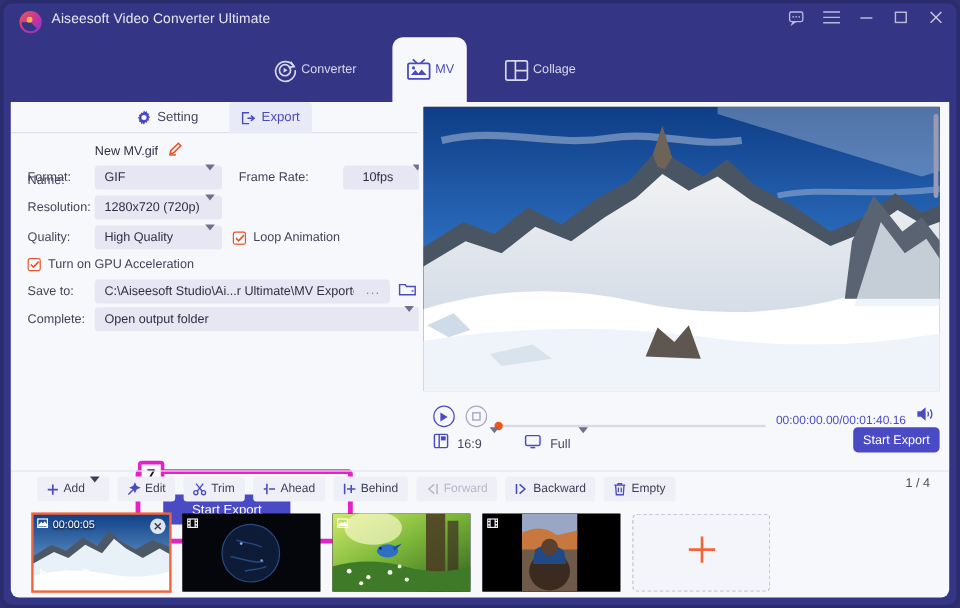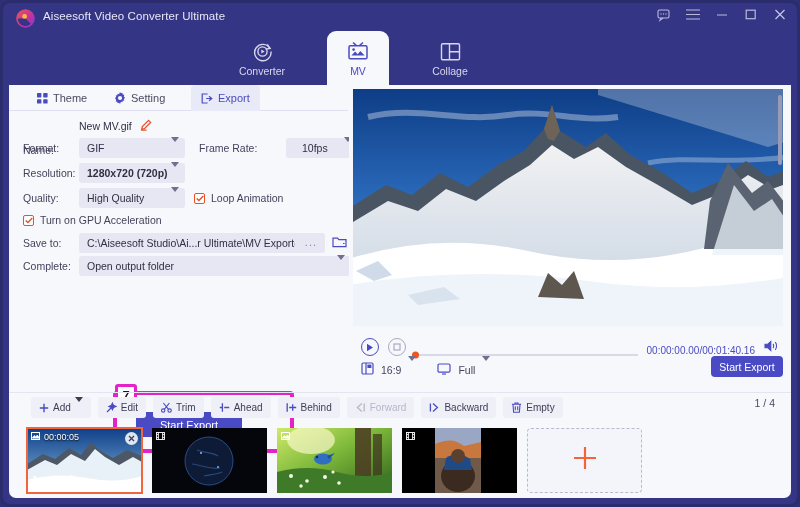--- a/index.html
+++ b/index.html
@@ -13,21 +13,21 @@
 
   
   .titlebar { position:absolute; left:0; top:0; width:100%; height:30px; }
   .logo { position:absolute; left:12px; top:5px; width:21px; height:21px; }
   .app-title { position:absolute; left:40px; top:7px; font-size:11.5px; color:#e8e7f5; letter-spacing:.1px; }
   .win-ctrls { position:absolute; right:10px; top:4px; display:flex; align-items:center; gap:14px; }
   .win-ctrls .wc { width:15px; height:15px; display:flex; align-items:center; justify-content:center; color:#bab9dd; cursor:pointer; }
 
   
   .nav { position:absolute; left:0; top:28px; width:100%; height:54px; }
-  .nav-item { position:absolute; top:0; width:62px; height:54px; display:flex; flex-direction:column;
+  .nav-item { position:absolute; top:0; width:62px; height:54px; display:flex; 
               align-items:center; justify-content:center; gap:3px; color:#d8d7ee; font-size:10.5px; cursor:pointer; }
   .nav-item .ico { height:22px; display:flex; align-items:flex-end; }
   .nav-item.active { color:#4a4bbf; }
   .nav-tab-bg { position:absolute; top:0; width:62px; height:56px; background:#f7f8fc; border-radius:9px 9px 0 0; }
 
   
   .body { position:absolute; left:6px; top:82px; right:6px; bottom:6px; background:#f7f8fc; border-radius:0 0 7px 7px; overflow:hidden; }
 
   
   .left { position:absolute; left:0; top:0; width:339px; height:307px; background:#f7f8fc; }
@@ -192,31 +192,20 @@
       <span>Collage</span>
     </div>
 
   </div>
 
   <div class="body">
 
     <div class="left">
 
       <div class="subtabs">
-        <div class="subtab" style="left:18px;">
-          <span>
-            <svg width="11" height="11" viewBox="0 0 11 11" fill="#4a4bbf">
-              <rect x="0" y="0" width="4.4" height="4.4" rx=".7"></rect>
-                <rect x="6.2" y="0" width="4.4" height="4.4" rx=".7"></rect>
-              <rect x="0" y="6.2" width="4.4" height="4.4" rx=".7"></rect>
-                <rect x="6.2" y="6.2" width="4.4" height="4.4" rx=".7"></rect>
-            </svg>
-          </span>
-          <span>Theme</span>
-        </div>
         <div class="subtab" style="left:95px;">
           <span>
             <svg width="12" height="12" viewBox="0 0 12 12" fill="#4a4bbf">
               <path d="M6 0l.9 1.3 1.5-.5.3 1.6 1.6.3-.5 1.5L11 6l-1.2.9.5 1.5-1.6.3-.3 1.6-1.5-.5L6 12l-.9-1.2-1.5.5-.3-1.6-1.6-.3.5-1.5L1 6l1.2-.9-.5-1.5 1.6-.3.3-1.6 1.5.5z"></path>
               <circle cx="6" cy="6" r="2.1" fill="#f7f8fc"></circle>
             </svg>
           </span>
           <span>Setting</span>
         </div>
         <div class="subtab active" style="left:182px;">
@@ -251,21 +240,21 @@
       <div class="frow" style="left:190px; top:53px;">
         <span class="flabel" style="width:87px;">Frame Rate:</span>
         <span class="fsel" style="width:72px;padding-left:16px;">
           <span>10fps</span>
           <span class="caret"><span class="caret-g"></span></span>
         </span>
       </div>
 
       <div class="frow" style="left:14px; top:78px;">
         <span class="flabel" style="width:56px;">Resolution:</span>
-        <span class="fsel" style="width:106px;font-weight:bold;">
+        <span class="fsel" style="width:106px;">
           <span>1280x720 (720p)</span>
           <span class="caret"><span class="caret-g"></span></span>
         </span>
       </div>
 
       <div class="frow" style="left:14px; top:103px;">
         <span class="flabel" style="width:56px;">Quality:</span>
         <span class="fsel" style="width:106px;">
           <span>High Quality</span>
           <span class="caret"><span class="caret-g"></span></span>

